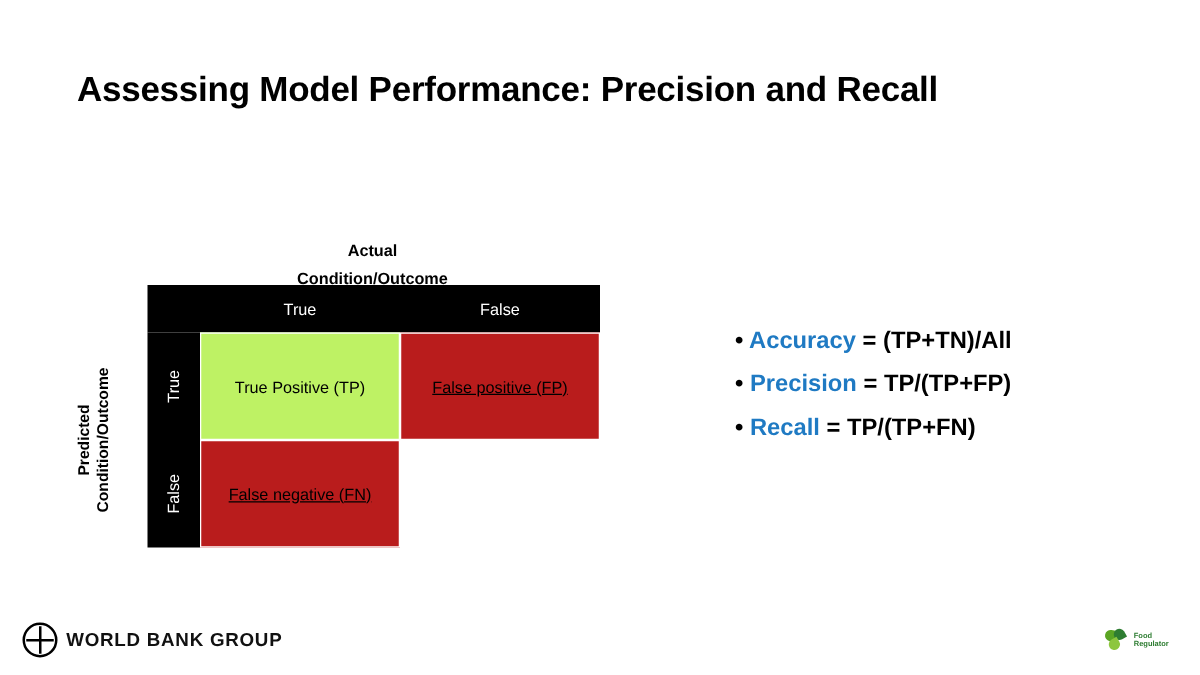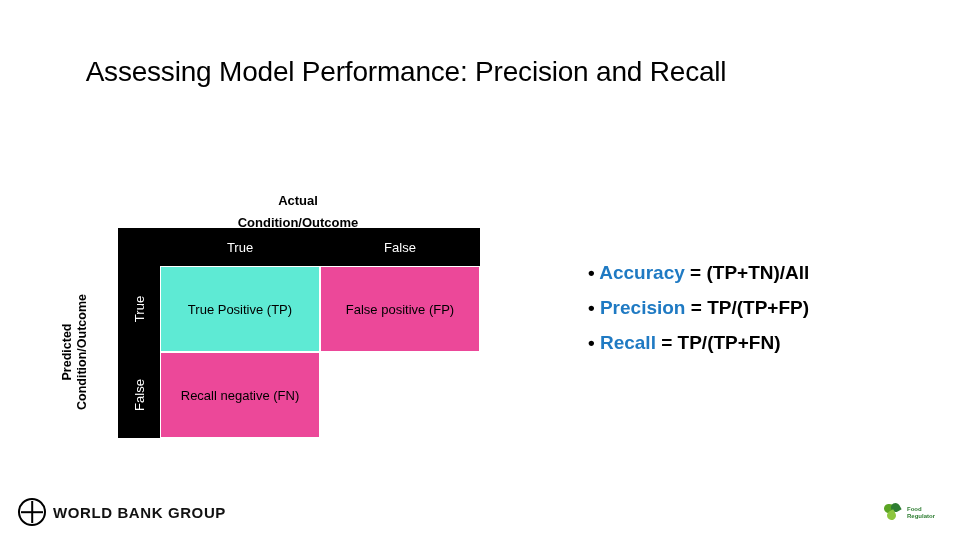--- a/index.html
+++ b/index.html
@@ -20,21 +20,21 @@
     width: 960px;
     height: 540px;
   }
   .title {
     position: absolute;
     left: 0;
     top: 56px;
     width: 812px;
     text-align: center;
     font-size: 28px;
-    font-weight: normal;
+    font-weight: bold;
     color: #000000;
     letter-spacing: -0.2px;
   }
   .actual-header {
     position: absolute;
     left: 122px;
     top: 190px;
     width: 352px;
     text-align: center;
     font-size: 13px;
@@ -115,22 +115,22 @@
     width: 160px;
     display: flex;
     align-items: center;
     justify-content: center;
     font-size: 13px;
     color: #000000;
     text-align: center;
     box-sizing: border-box;
     border: 1px solid #ffffff;
   }
-  .cell.green { background: #5eead4; }
-  .cell.red   { background: #ec4899; }
+  .cell.green { background: #bef264; }
+  .cell.red   { background: #b91c1c; text-decoration: underline; }
 
   
   .bullets {
     position: absolute;
     left: 588px;
     top: 255px;
     width: 380px;
   }
   .bullet {
     font-size: 19px;
@@ -244,21 +244,21 @@
       <div class="rowhead">
         <span class="rot">True</span>
       </div>
       <div class="cell green">True Positive (TP)</div>
       <div class="cell red">False positive (FP)</div>
     </div>
     <div class="mrow">
       <div class="rowhead">
         <span class="rot">False</span>
       </div>
-      <div class="cell red">Recall negative (FN)</div>
+      <div class="cell red">False negative (FN)</div>
     </div>
   </div>
 
   <div class="bullets">
     <div class="bullet">
       <span class="dot">•</span>
       <span class="term">Accuracy</span>
       <span>= (TP+TN)/All</span>
     </div>
     <div class="bullet">

